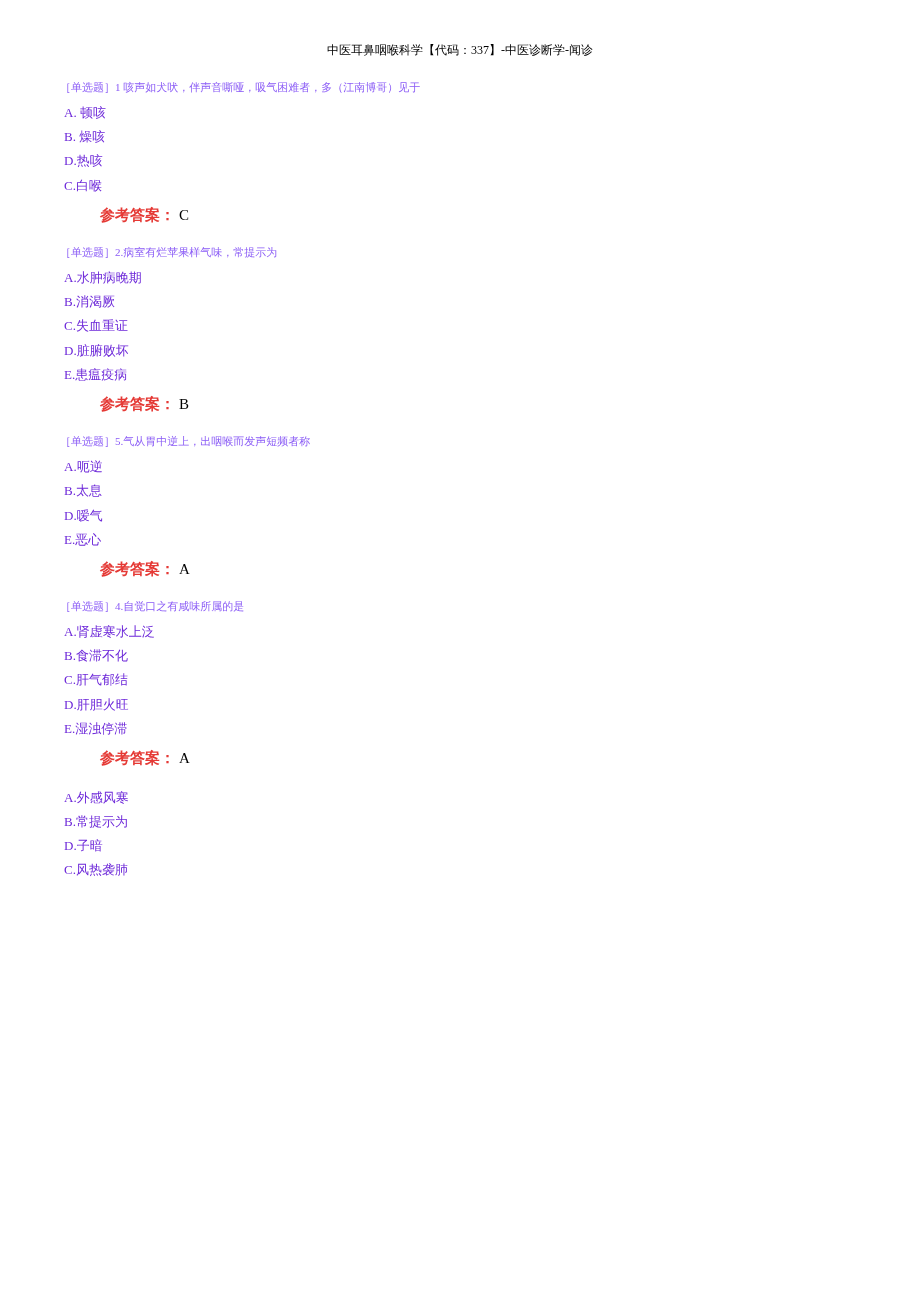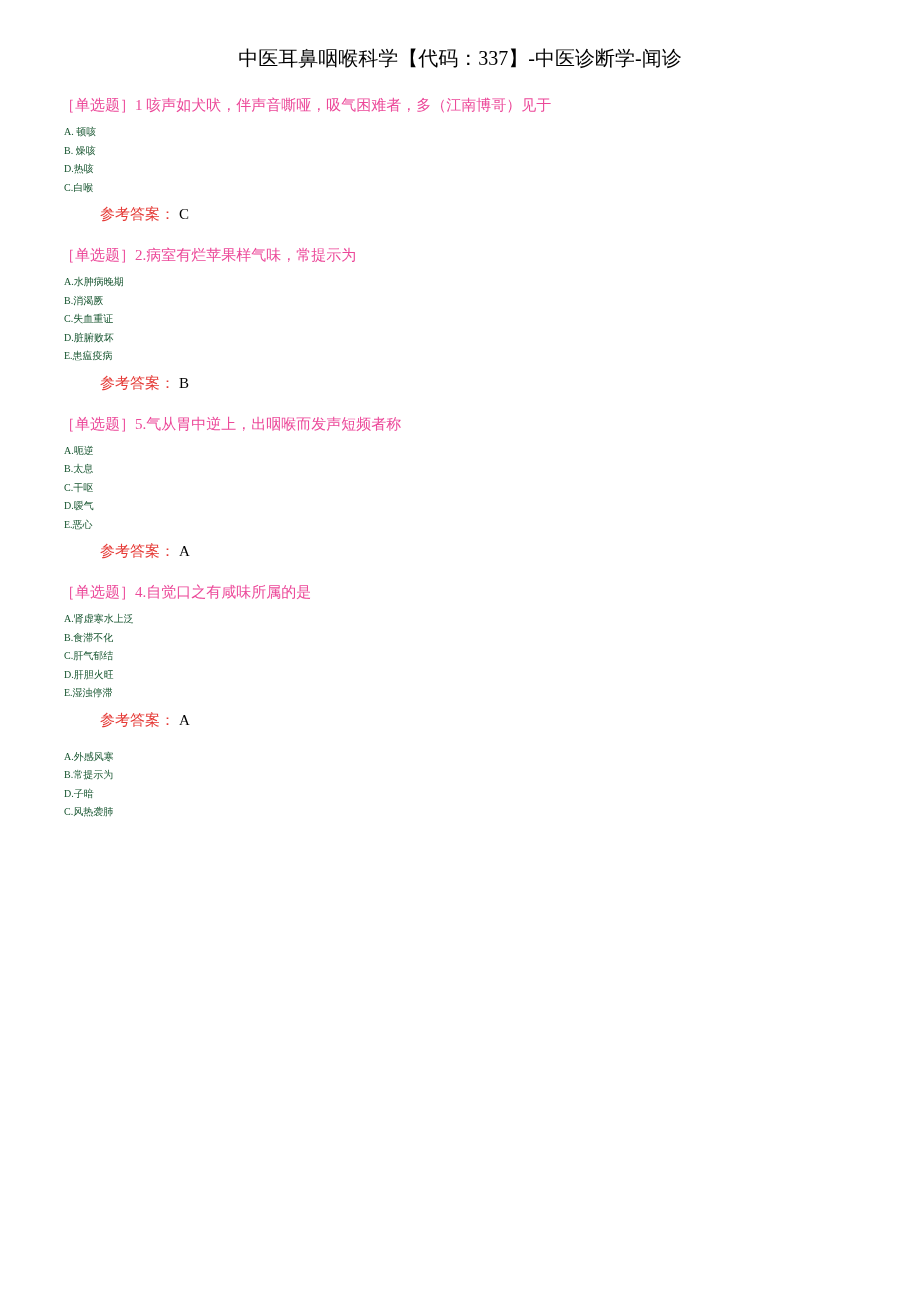--- a/index.html
+++ b/index.html
@@ -12,48 +12,48 @@
       font-family: "SimSun", "宋体", serif;
       font-size: 16px;
       color: #000000;
       padding: 40px 60px;
       line-height: 1.8;
       width: 920px;
       min-height: 1301px;
     }
     .page-title {
       text-align: center;
-      font-size: 20px;
+      font-size: 12px;
       margin-bottom: 16px;
       color: #000;
     }
     .question-block {
       margin-bottom: 14px;
     }
     .question-header {
-      color: #ec4899;
-      font-size: 15px;
+      color: #8b5cf6;
+      font-size: 11px;
       margin-bottom: 4px;
       text-indent: -0px;
     }
     .option {
-      font-size: 10px;
-      color: #14532d;
+      font-size: 13px;
+      color: #6d28d9;
       padding-left: 4px;
       line-height: 1.85;
     }
     .answer-line {
       margin-top: 4px;
       margin-bottom: 10px;
       padding-left: 40px;
       font-size: 15px;
     }
     .answer-label {
       color: #e53935;
-      font-weight: normal;
+      font-weight: bold;
     }
     .answer-value {
       color: #000;
       font-size: 15px;
       margin-left: 4px;
     }
   </style>
 </head>
 <body>
 
@@ -74,21 +74,20 @@
       <div class="option">B.消渴厥</div>
       <div class="option">C.失血重证</div>
       <div class="option">D.脏腑败坏</div>
       <div class="option">E.患瘟疫病</div>
       <div class="answer-line"><span class="answer-label">参考答案：</span><span class="answer-value">B</span></div>
     </div>
     <div class="question-block">
       <div class="question-header">［单选题］5.气从胃中逆上，出咽喉而发声短频者称</div>
       <div class="option">A.呃逆</div>
       <div class="option">B.太息</div>
-      <div class="option">C.干呕</div>
       <div class="option">D.嗳气</div>
       <div class="option">E.恶心</div>
       <div class="answer-line"><span class="answer-label">参考答案：</span><span class="answer-value">A</span></div>
     </div>
     <div class="question-block">
       <div class="question-header">［单选题］4.自觉口之有咸味所属的是</div>
       <div class="option">A.肾虚寒水上泛</div>
       <div class="option">B.食滞不化</div>
       <div class="option">C.肝气郁结</div>
       <div class="option">D.肝胆火旺</div>

